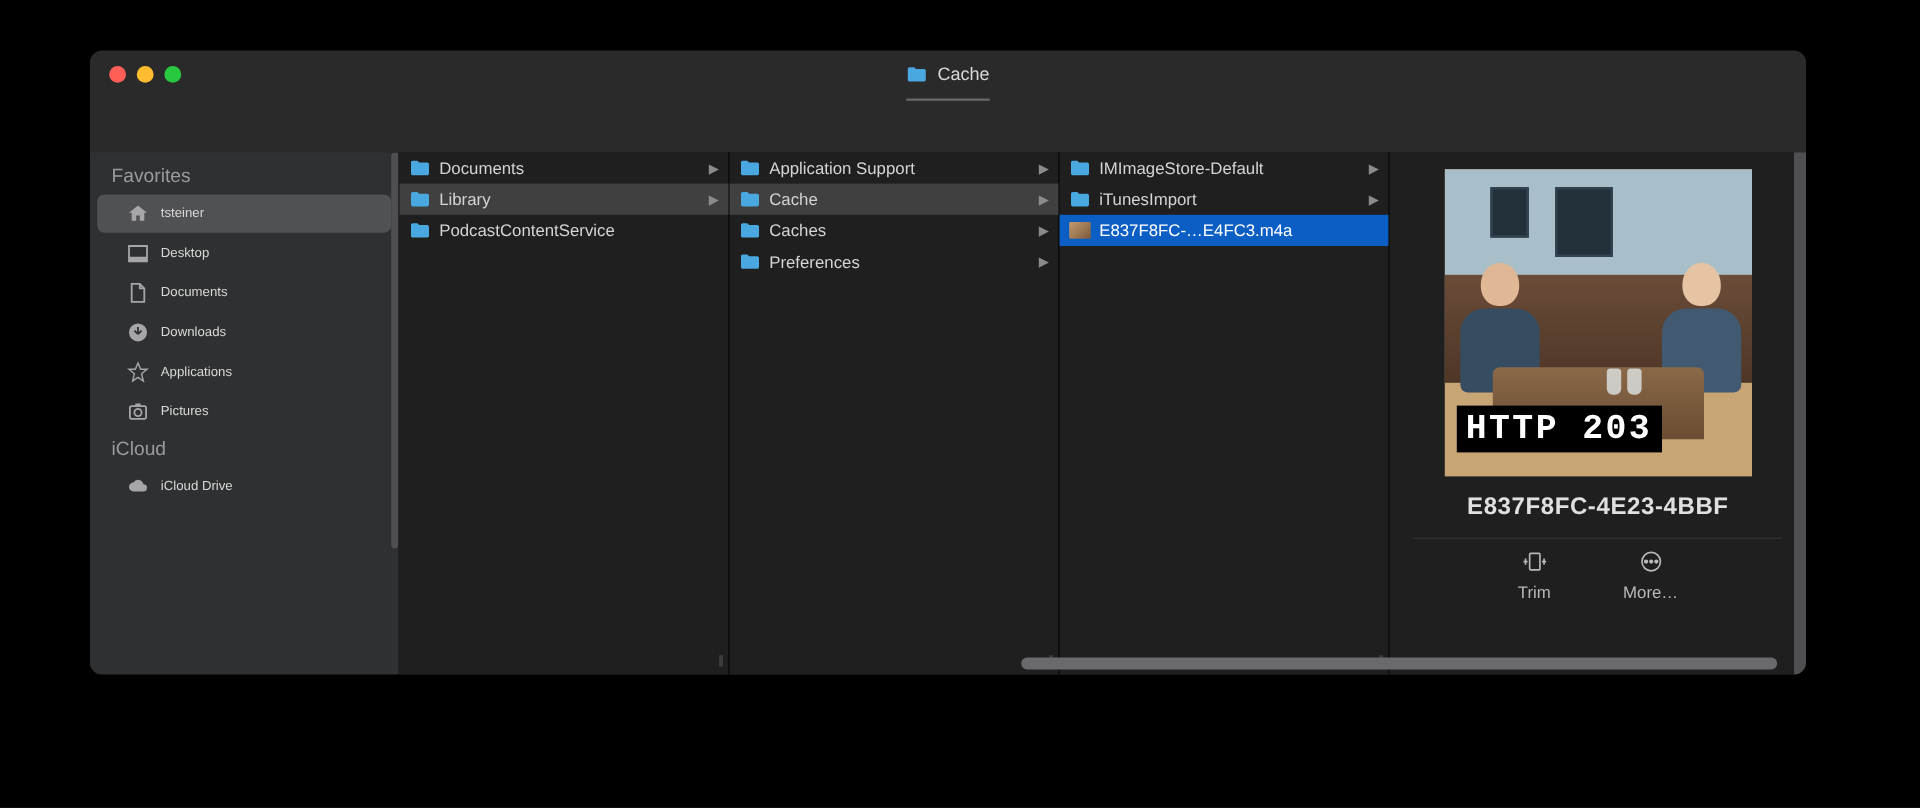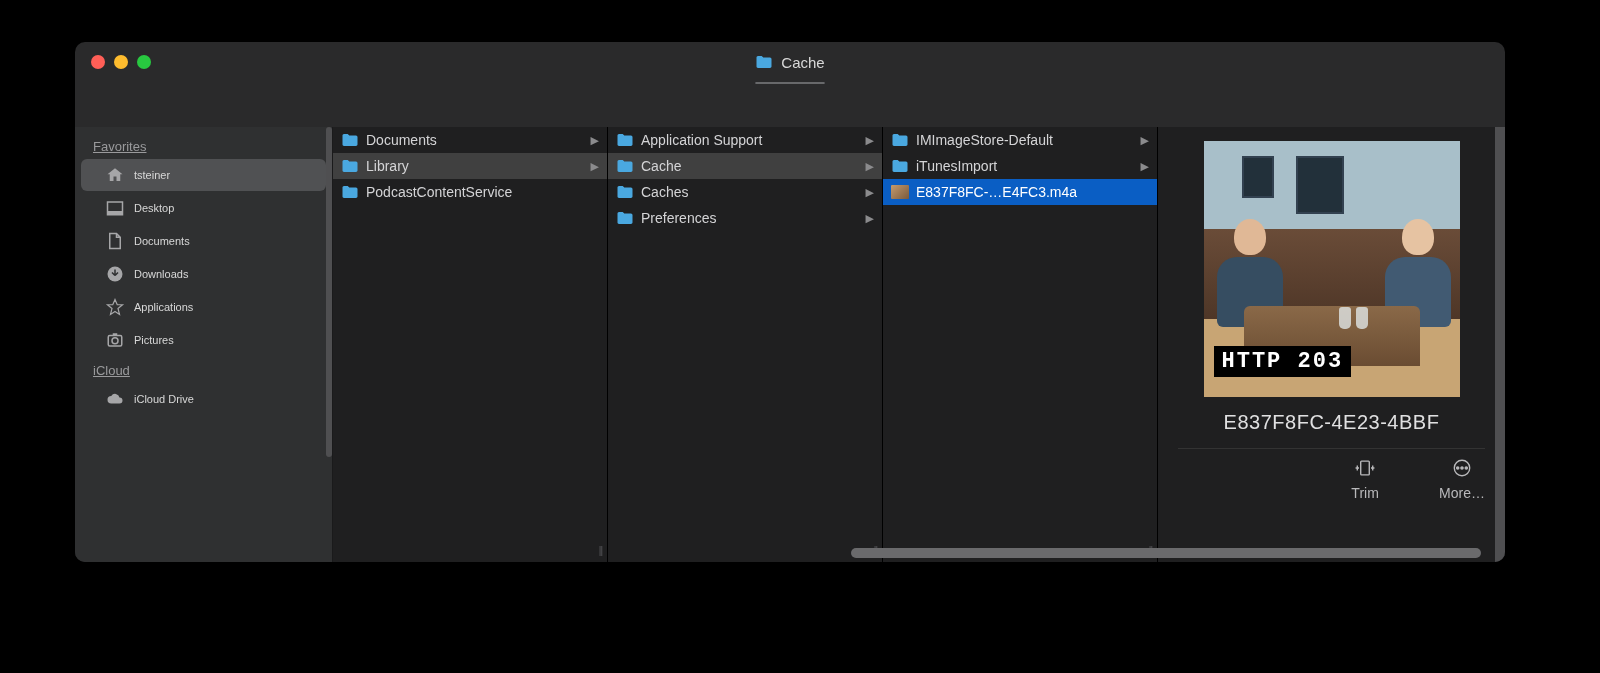--- a/index.html
+++ b/index.html
@@ -35,21 +35,21 @@
   .search input { flex:1; background:transparent; border:0; outline:0; color:#d8d8d8; font-size:15px; }
   .search input::placeholder { color:#8d8d8f; }
   .tb svg, .solo svg { width:18px; height:18px; fill:currentColor; }
 
   
   .body { flex:1; display:flex; min-height:0; }
 
   
   .sidebar { width:258px; background:#2f3031; border-right:1px solid #1a1a1b; overflow-y:auto; padding-top:6px; position:relative; }
   .sidebar::after { content:""; position:absolute; right:0; top:0; width:6px; height:330px; background:#4f4f51; border-radius:3px; }
-  .sb-head { color:#9a9a9c; font-size:13px; padding: 6px 18px 4px; text-decoration: underline; }
+  .sb-head { color:#9a9a9c; font-size:16px; padding: 6px 18px 4px; }
   .sb-item { display:flex; align-items:center; gap:9px; height:32px; padding:0 18px 0 24px; color:#d8d8d8; font-size:11px; border-radius:6px; margin:1px 6px; cursor:default; }
   .sb-item.active { background:#505153; }
   .sb-item svg { width:20px; height:18px; fill:#a6a6a8; }
 
   
   .columns { flex:1; display:flex; min-width:0; position:relative; background:#1f1f20; }
   .col { width:275px; min-width:275px; border-right:1px solid #000; background:#1f1f20; display:flex; flex-direction:column; position:relative; }
   .col .grip { position:absolute; right:5px; bottom:6px; color:#5a5a5c; font-size:10px; letter-spacing:-1px; user-select:none; }
   .row { display:flex; align-items:center; height:26px; padding:0 8px; gap:7px; color:#d4d4d6; font-size:14px; cursor:default; position:relative; }
   .row .lbl { flex:1; white-space:nowrap; overflow:hidden; text-overflow:ellipsis; }
@@ -70,23 +70,23 @@
   .art .sofa { position:absolute; left:0; right:0; top:88px; height:90px; background:linear-gradient(#6a4c38,#4e3627); }
   .art .table { position:absolute; left:40px; right:40px; top:165px; height:60px; background:linear-gradient(#8a6948,#6a4c32); border-radius:6px 6px 0 0; }
   .art .glass { position:absolute; bottom:68px; width:12px; height:22px; background:rgba(230,238,240,.75); border-radius:3px 3px 5px 5px; }
   .art .g1 { left:135px; } .art .g2 { left:152px; }
   .art .person { position:absolute; top:78px; width:72px; height:100px; }
   .art .p1 { left:10px; } .art .p2 { right:6px; }
   .art .person .head { width:32px; height:36px; background:#e6c3a2; border-radius:50% 50% 45% 45%; margin:0 auto; }
   .art .p1 .head { background:#e0b896; }
   .art .person .body { width:66px; height:70px; background:#415a72; border-radius:20px 20px 6px 6px; margin:2px auto 0; }
   .art .p1 .body { background:#364d61; }
-  .art .badge { position:absolute; left:10px; bottom:20px; background:#000; color:#fff; font-family: "Courier New", monospace; font-weight:bold; font-size:22px; letter-spacing:2px; padding:3px 8px; }
-  .pv-name { margin-top:14px; color:#e0e0e1; font-size:20px; font-weight:400; letter-spacing:.5px; text-align:center; max-width:100%; overflow:hidden; text-overflow:ellipsis; white-space:nowrap; }
-  .pv-actions { margin-top:14px; display:flex; gap:60px; justify-content:flex-end; width:100%; border-top:1px solid #333; padding-top:8px; }
+  .art .badge { position:absolute; left:10px; bottom:20px; background:#000; color:#fff; font-family: "Courier New", monospace; font-weight:bold; font-size:29px; letter-spacing:2px; padding:3px 8px; }
+  .pv-name { margin-top:14px; color:#e0e0e1; font-size:20px; font-weight:700; letter-spacing:.5px; text-align:center; max-width:100%; overflow:hidden; text-overflow:ellipsis; white-space:nowrap; }
+  .pv-actions { margin-top:14px; display:flex; gap:60px; justify-content:center; width:100%; border-top:1px solid #333; padding-top:8px; }
   .pv-act { display:flex; flex-direction:column; align-items:center; gap:6px; color:#b9b9bb; font-size:14px; cursor:pointer; }
   .pv-act .ic { width:28px; height:22px; display:flex; align-items:center; justify-content:center; }
   .pv-act svg { width:24px; height:22px; fill:none; stroke:#b9b9bb; stroke-width:1.6; }
 
   
   .hscroll { position:absolute; left:260px; right:24px; bottom:4px; height:10px; display:flex; }
   .hscroll .track { flex:1; position:relative; }
   .hscroll .thumb { position:absolute; right:0; top:0; height:100%; width:55%; background:#6a6a6c; border-radius:5px; }
 
 </style>

